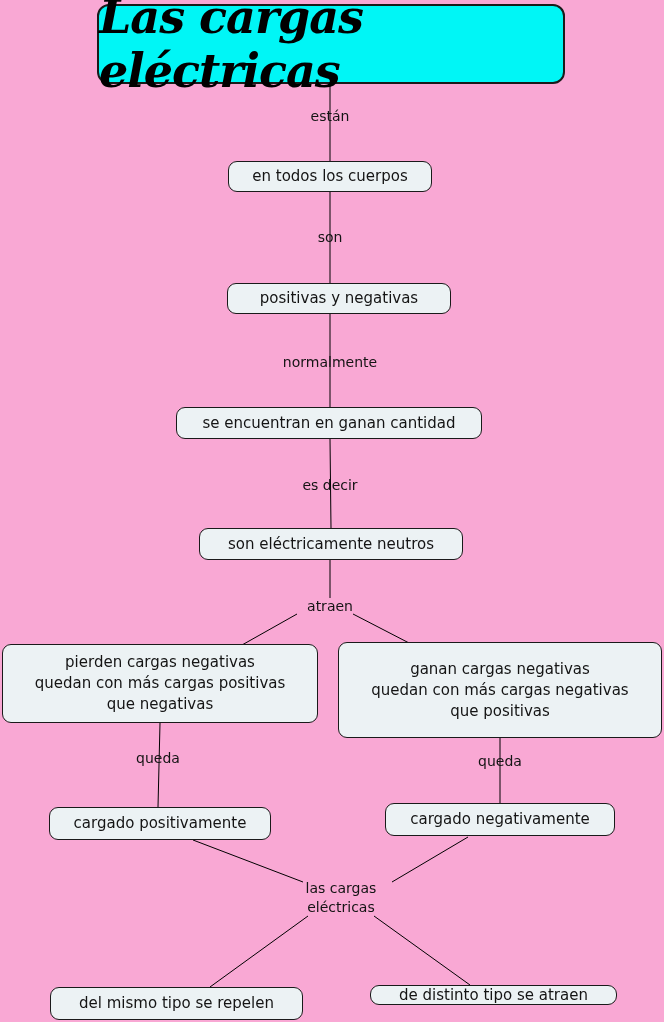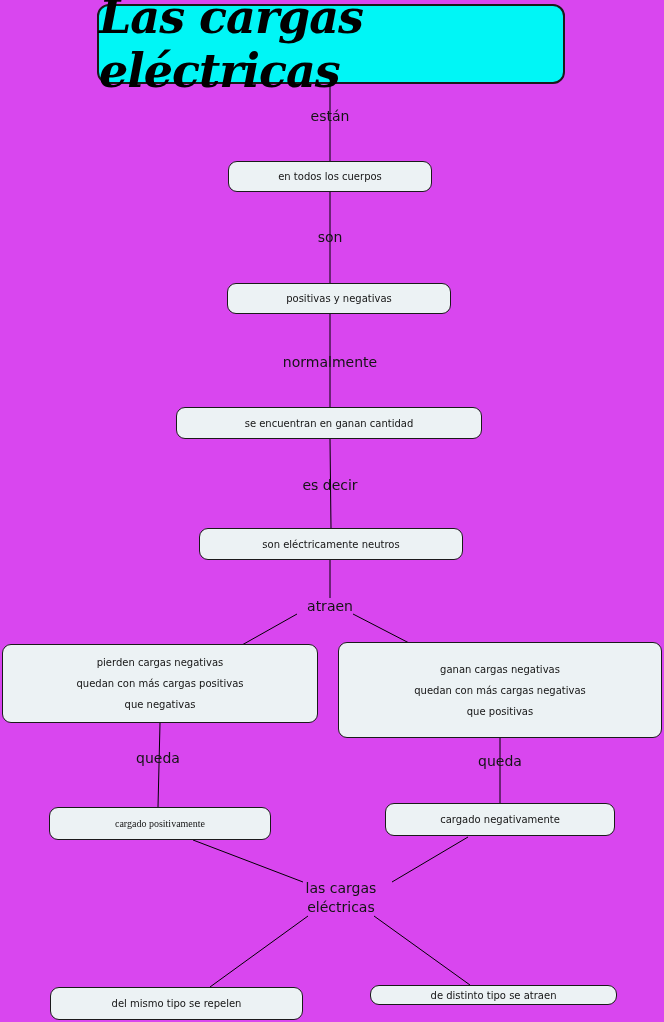--- a/index.html
+++ b/index.html
@@ -5,21 +5,21 @@
   html, body {
     margin: 0;
     padding: 0;
     background: #ffffff;
     font-family: "DejaVu Sans", "Liberation Sans", sans-serif;
   }
   #canvas {
     position: relative;
     width: 664px;
     height: 1022px;
-    background: #d946ef;
+    background: #f9a8d4;
     overflow: hidden;
   }
   #wires {
     position: absolute;
     left: 0; top: 0;
     width: 664px; height: 1022px;
     z-index: 1;
   }
   .title-box {
     position: absolute;
@@ -42,21 +42,21 @@
     position: absolute;
     z-index: 2;
     box-sizing: border-box;
     background: var(--node-bg, #ecf2f4);
     border: 1px solid var(--node-border, #000000);
     border-radius: 9px;
     display: flex;
     align-items: center;
     justify-content: center;
     text-align: center;
-    font-size: 10px;
+    font-size: 15px;
     line-height: 21px;
     color: #141414;
     white-space: pre-line;
     padding: 2px 6px;
   }
   .link-label {
     position: absolute;
     z-index: 3;
     transform: translate(-50%, -50%);
     font-size: 14px;
@@ -100,21 +100,21 @@
   <div class="node" style="left:199px; top:528px; width:264px; height:32px;">son eléctricamente neutros</div>
 
   <div class="node" style="left:2px; top:644px; width:316px; height:79px;">pierden cargas negativas
 quedan con más cargas positivas
 que negativas</div>
 
   <div class="node" style="left:338px; top:642px; width:324px; height:96px;">ganan cargas negativas
 quedan con más cargas negativas
 que positivas</div>
 
-  <div class="node" style="left:49px; top:807px; width:222px; height:33px;font-family:Liberation Serif, serif;">cargado positivamente</div>
+  <div class="node" style="left:49px; top:807px; width:222px; height:33px;">cargado positivamente</div>
 
   <div class="node" style="left:385px; top:803px; width:230px; height:33px;">cargado negativamente</div>
 
   <div class="node" style="left:50px; top:987px; width:253px; height:33px;">del mismo tipo se repelen</div>
 
   <div class="node" style="left:370px; top:985px; width:247px; height:20px;">de distinto tipo se atraen</div>
 
   <span class="link-label" style="left:330px; top:116px;">están</span>
 
   <span class="link-label" style="left:330px; top:237px;">son</span>

